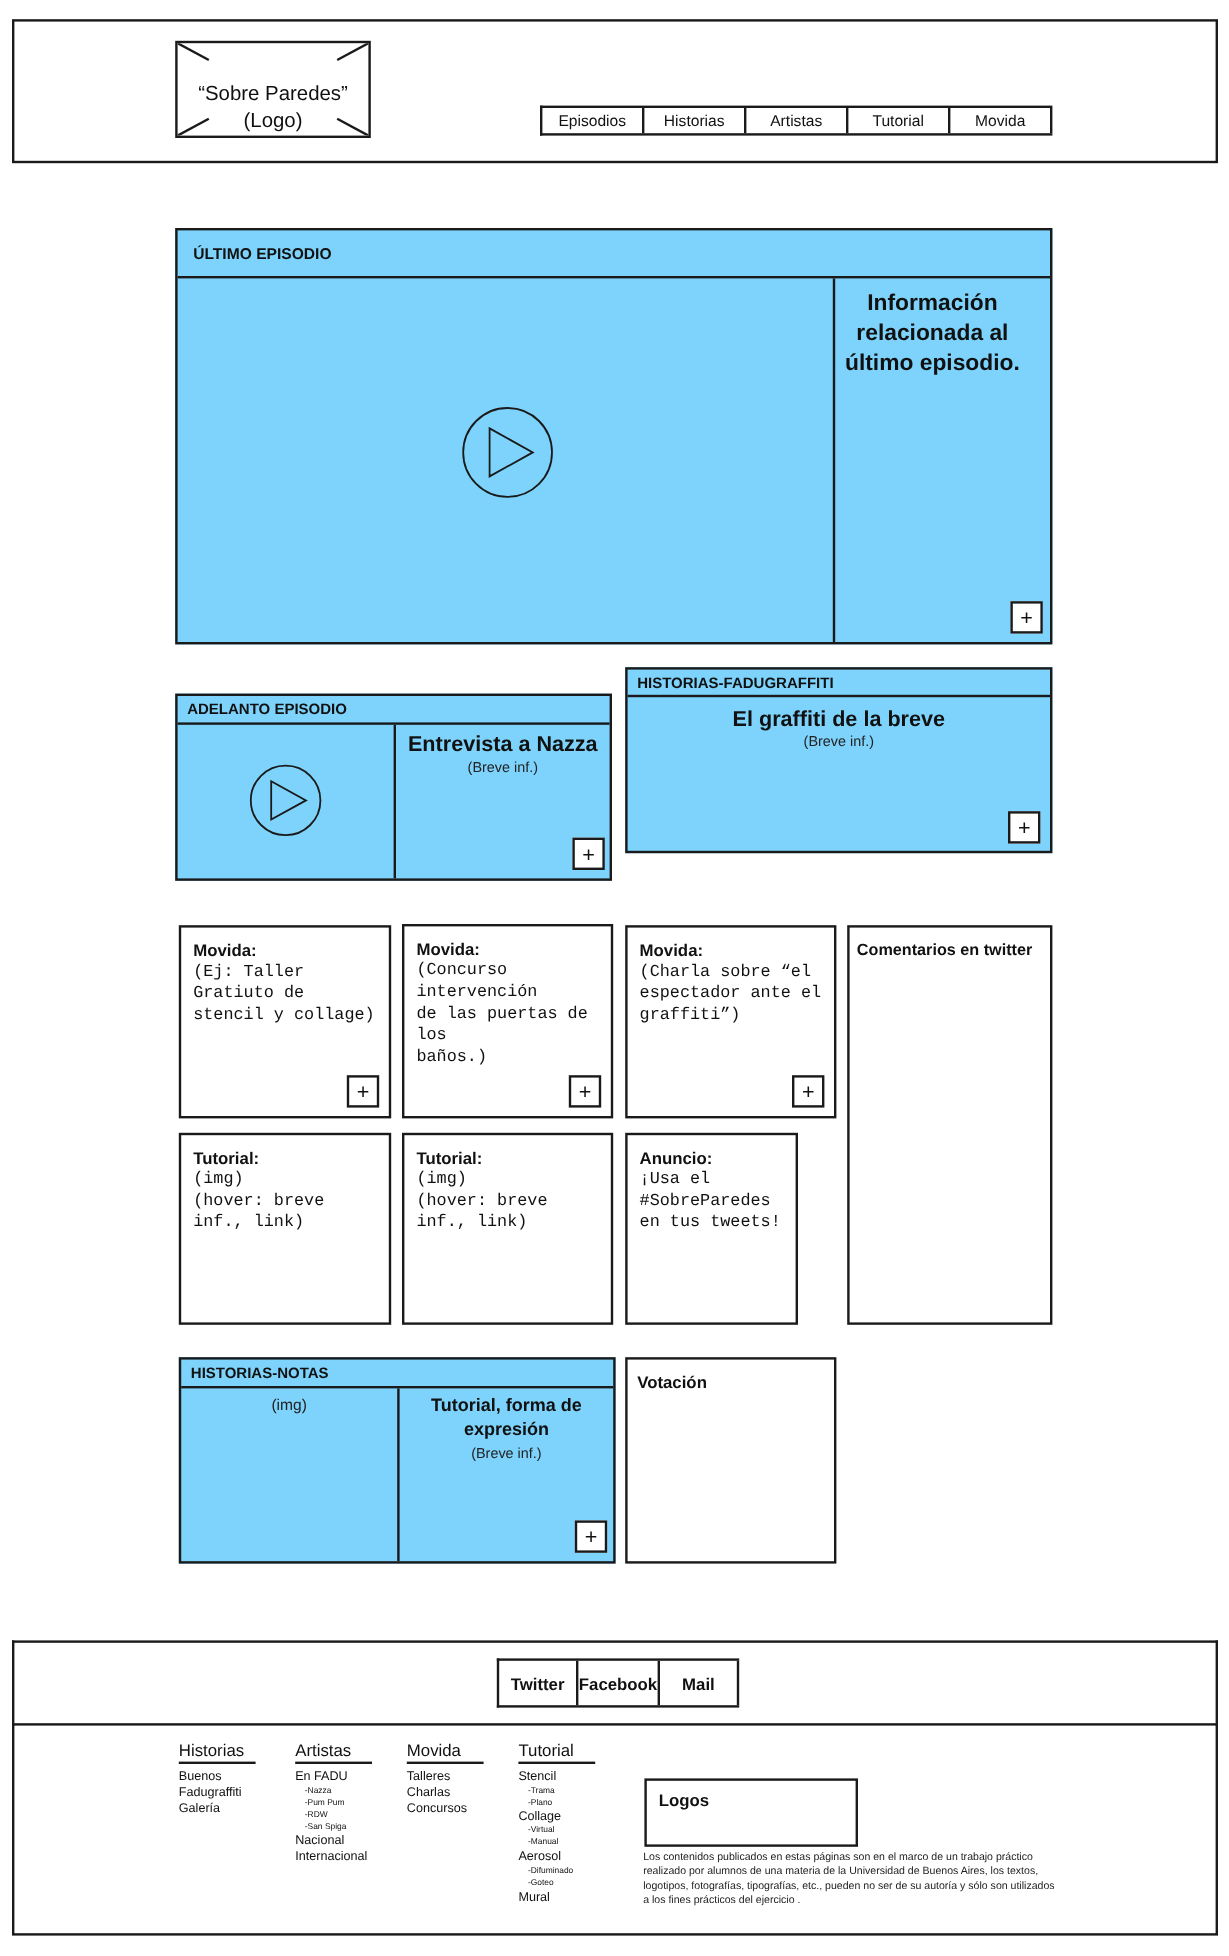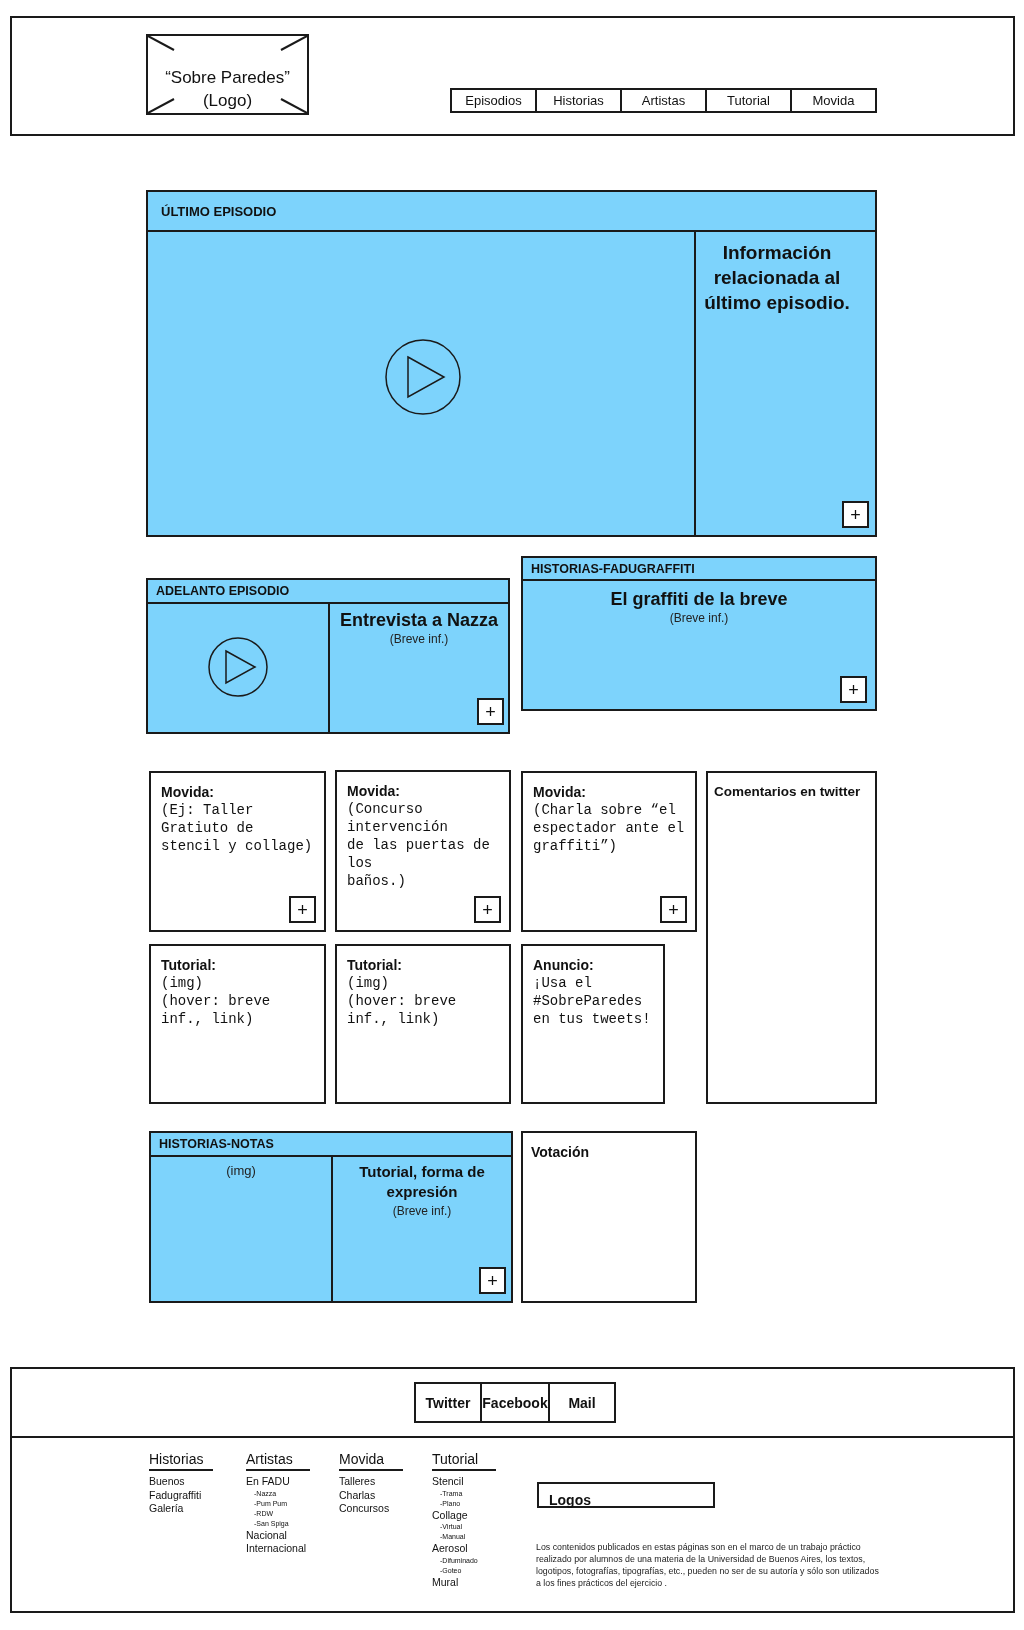--- a/index.html
+++ b/index.html
@@ -30,21 +30,21 @@
 
   
   #footer-top { left: 10px; top: 1367px; width: 1005px; height: 71px; border: 2px solid #1a1a1a; border-bottom: none; }
   #social { left: 414px; top: 1382px; height: 41px; display: flex; border: 2px solid #1a1a1a; border-right: none; }
   #social .sbtn { width: 66px; border-right: 2px solid #1a1a1a; display: flex; align-items: center; justify-content: center; font-weight: bold; font-size: 14px; cursor: pointer; }
   #footer-bottom { left: 10px; top: 1436px; width: 1005px; height: 177px; border: 2px solid #1a1a1a; }
   .fcol { position: absolute; top: 1450px; }
   .fcol .fhead { font-size: 14px; padding-bottom: 2px; border-bottom: 2px solid #1a1a1a; margin-bottom: 4px; display: inline-block; width: 64px; cursor: pointer; }
   .fcol .flink { font-size: 10.5px; line-height: 13.5px; cursor: pointer; }
   .fcol .fsub { font-size: 7px; line-height: 10px; padding-left: 8px; cursor: pointer; }
-  #logos-box { left: 537px; top: 1482px; width: 178px; height: 26px; border: 2px solid #1a1a1a; font-weight: bold; font-size: 14px; padding: 8px 10px; }
+  #logos-box { left: 537px; top: 1482px; width: 178px; height: 57px; border: 2px solid #1a1a1a; font-weight: bold; font-size: 14px; padding: 8px 10px; }
   #disclaimer { left: 536px; top: 1541px; width: 350px; font-size: 8.8px; line-height: 12px; color: #222; }
 </style>
 </head>
 <body>
 
 <div id="header" class="abs"></div>
 
 <div id="logo" class="abs">
   <svg width="159" height="77">
     <line x1="0" y1="0" x2="26" y2="14" stroke="#1a1a1a" stroke-width="2"></line>

